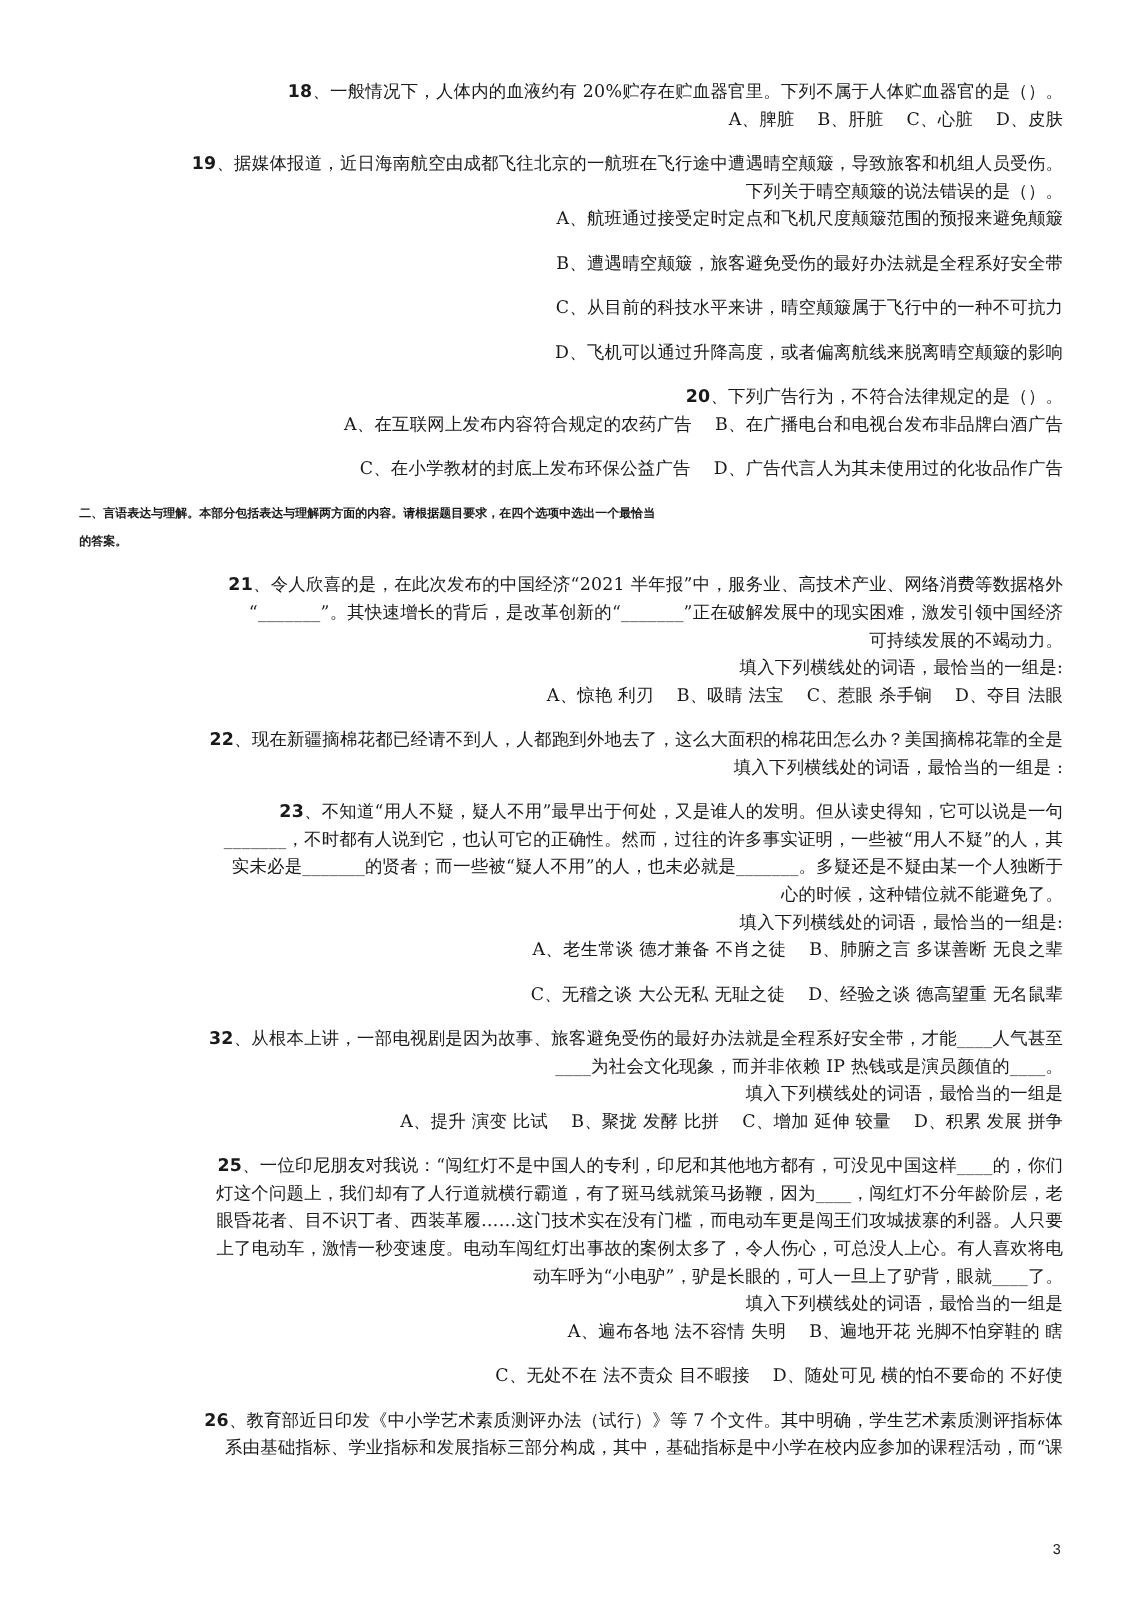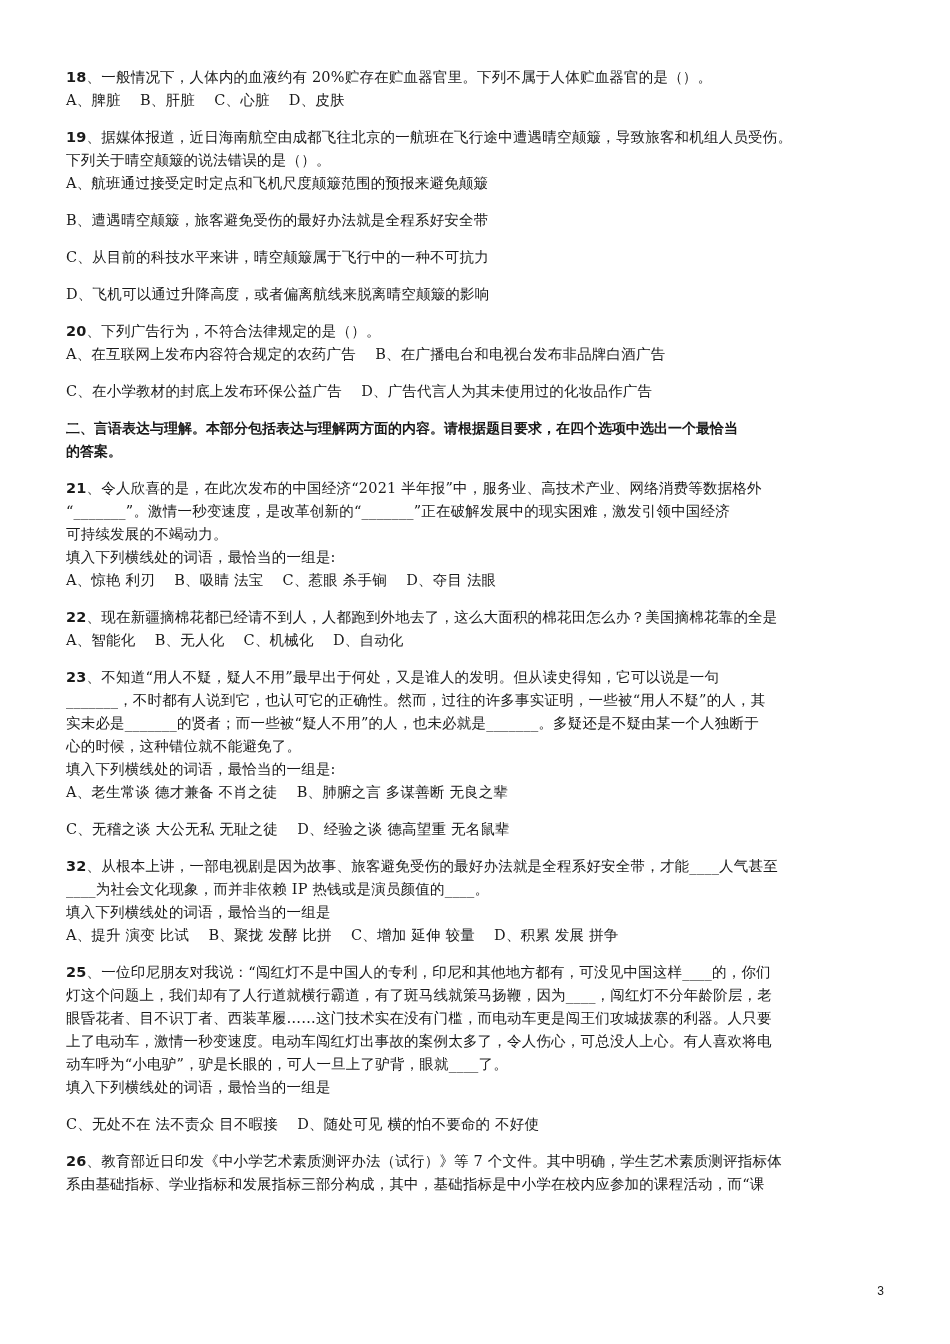--- a/index.html
+++ b/index.html
@@ -1,24 +1,24 @@
 <!DOCTYPE html>
 <html><head>
 <meta charset="utf-8">
 <style>
   html, body { margin: 0; padding: 0; background: #ffffff; }
   body { width: 950px; height: 1344px; position: relative; overflow: hidden;
          font-family: "DejaVu Serif", "Liberation Serif", serif; color: #1a1a1a; }
   .page { position: absolute; left: 66px; top: 66px; width: 820px; }
   .q { margin: 0 0 0 0; }
-  .line { font-size: 14.5px; line-height: 23px; white-space: pre-wrap; letter-spacing: 0.2px; }
+  .line { font-size: 14.5px; line-height: 23px; white-space: pre-wrap; letter-spacing: 0.2px; text-align: right; }
   .qnum { font-family: "DejaVu Sans", "Liberation Sans", sans-serif; font-weight: bold; }
   .gap { height: 14px; }
   .gap-opt { height: 14px; }
-  .section { font-family: "DejaVu Sans", "Liberation Sans", sans-serif; font-weight: bold; font-size: 14px; line-height: 23px; }
+  .section { font-family: "DejaVu Sans", "Liberation Sans", sans-serif; font-weight: bold; font-size: 10px; line-height: 23px; }
   .pagenum { position: absolute; right: 66px; top: 1284px; font-family: "Liberation Sans", sans-serif; font-size: 12px; }
 </style>
 </head>
 <body>
 
 <div class="page">
 
   <div class="q">
     <div class="line"><span class="qnum">18</span><span>、一般情况下，人体内的血液约有 20%贮存在贮血器官里。下列不属于人体贮血器官的是（）。</span></div>
     <div class="line">A、脾脏    B、肝脏    C、心脏    D、皮肤</div>
@@ -47,30 +47,30 @@
   <div class="gap"></div>
 
   <div class="q">
     <div class="section">二、言语表达与理解。本部分包括表达与理解两方面的内容。请根据题目要求，在四个选项中选出一个最恰当</div>
     <div class="section">的答案。</div>
   </div>
   <div class="gap"></div>
 
   <div class="q">
     <div class="line"><span class="qnum">21</span><span>、令人欣喜的是，在此次发布的中国经济“2021 半年报”中，服务业、高技术产业、网络消费等数据格外</span></div>
-    <div class="line">“_______”。激情一秒变速度，是改革创新的“_______”正在破解发展中的现实困难，激发引领中国经济</div>
+    <div class="line">“_______”。其快速增长的背后，是改革创新的“_______”正在破解发展中的现实困难，激发引领中国经济</div>
     <div class="line">可持续发展的不竭动力。</div>
     <div class="line">填入下列横线处的词语，最恰当的一组是:</div>
     <div class="line">A、惊艳 利刃    B、吸睛 法宝    C、惹眼 杀手锏    D、夺目 法眼</div>
   </div>
   <div class="gap"></div>
 
   <div class="q">
     <div class="line"><span class="qnum">22</span><span>、现在新疆摘棉花都已经请不到人，人都跑到外地去了，这么大面积的棉花田怎么办？美国摘棉花靠的全是</span></div>
-    <div class="line">A、智能化    B、无人化    C、机械化    D、自动化</div>
+    <div class="line">填入下列横线处的词语，最恰当的一组是 :</div>
   </div>
   <div class="gap"></div>
 
   <div class="q">
     <div class="line"><span class="qnum">23</span><span>、不知道“用人不疑，疑人不用”最早出于何处，又是谁人的发明。但从读史得知，它可以说是一句</span></div>
     <div class="line">_______，不时都有人说到它，也认可它的正确性。然而，过往的许多事实证明，一些被“用人不疑”的人，其</div>
     <div class="line">实未必是_______的贤者；而一些被“疑人不用”的人，也未必就是_______。多疑还是不疑由某一个人独断于</div>
     <div class="line">心的时候，这种错位就不能避免了。</div>
     <div class="line">填入下列横线处的词语，最恰当的一组是:</div>
     <div class="line">A、老生常谈 德才兼备 不肖之徒    B、肺腑之言 多谋善断 无良之辈</div>
@@ -87,20 +87,21 @@
   </div>
   <div class="gap"></div>
 
   <div class="q">
     <div class="line"><span class="qnum">25</span><span>、一位印尼朋友对我说：“闯红灯不是中国人的专利，印尼和其他地方都有，可没见中国这样____的，你们</span></div>
     <div class="line">灯这个问题上，我们却有了人行道就横行霸道，有了斑马线就策马扬鞭，因为____，闯红灯不分年龄阶层，老</div>
     <div class="line">眼昏花者、目不识丁者、西装革履……这门技术实在没有门槛，而电动车更是闯王们攻城拔寨的利器。人只要</div>
     <div class="line">上了电动车，激情一秒变速度。电动车闯红灯出事故的案例太多了，令人伤心，可总没人上心。有人喜欢将电</div>
     <div class="line">动车呼为“小电驴”，驴是长眼的，可人一旦上了驴背，眼就____了。</div>
     <div class="line">填入下列横线处的词语，最恰当的一组是</div>
+    <div class="line">A、遍布各地 法不容情 失明    B、遍地开花 光脚不怕穿鞋的 瞎</div>
     <div class="gap-opt"></div>
     <div class="line">C、无处不在 法不责众 目不暇接    D、随处可见 横的怕不要命的 不好使</div>
   </div>
   <div class="gap"></div>
 
   <div class="q">
     <div class="line"><span class="qnum">26</span><span>、教育部近日印发《中小学艺术素质测评办法（试行）》等 7 个文件。其中明确，学生艺术素质测评指标体</span></div>
     <div class="line">系由基础指标、学业指标和发展指标三部分构成，其中，基础指标是中小学在校内应参加的课程活动，而“课</div>
   </div>
 </div>

